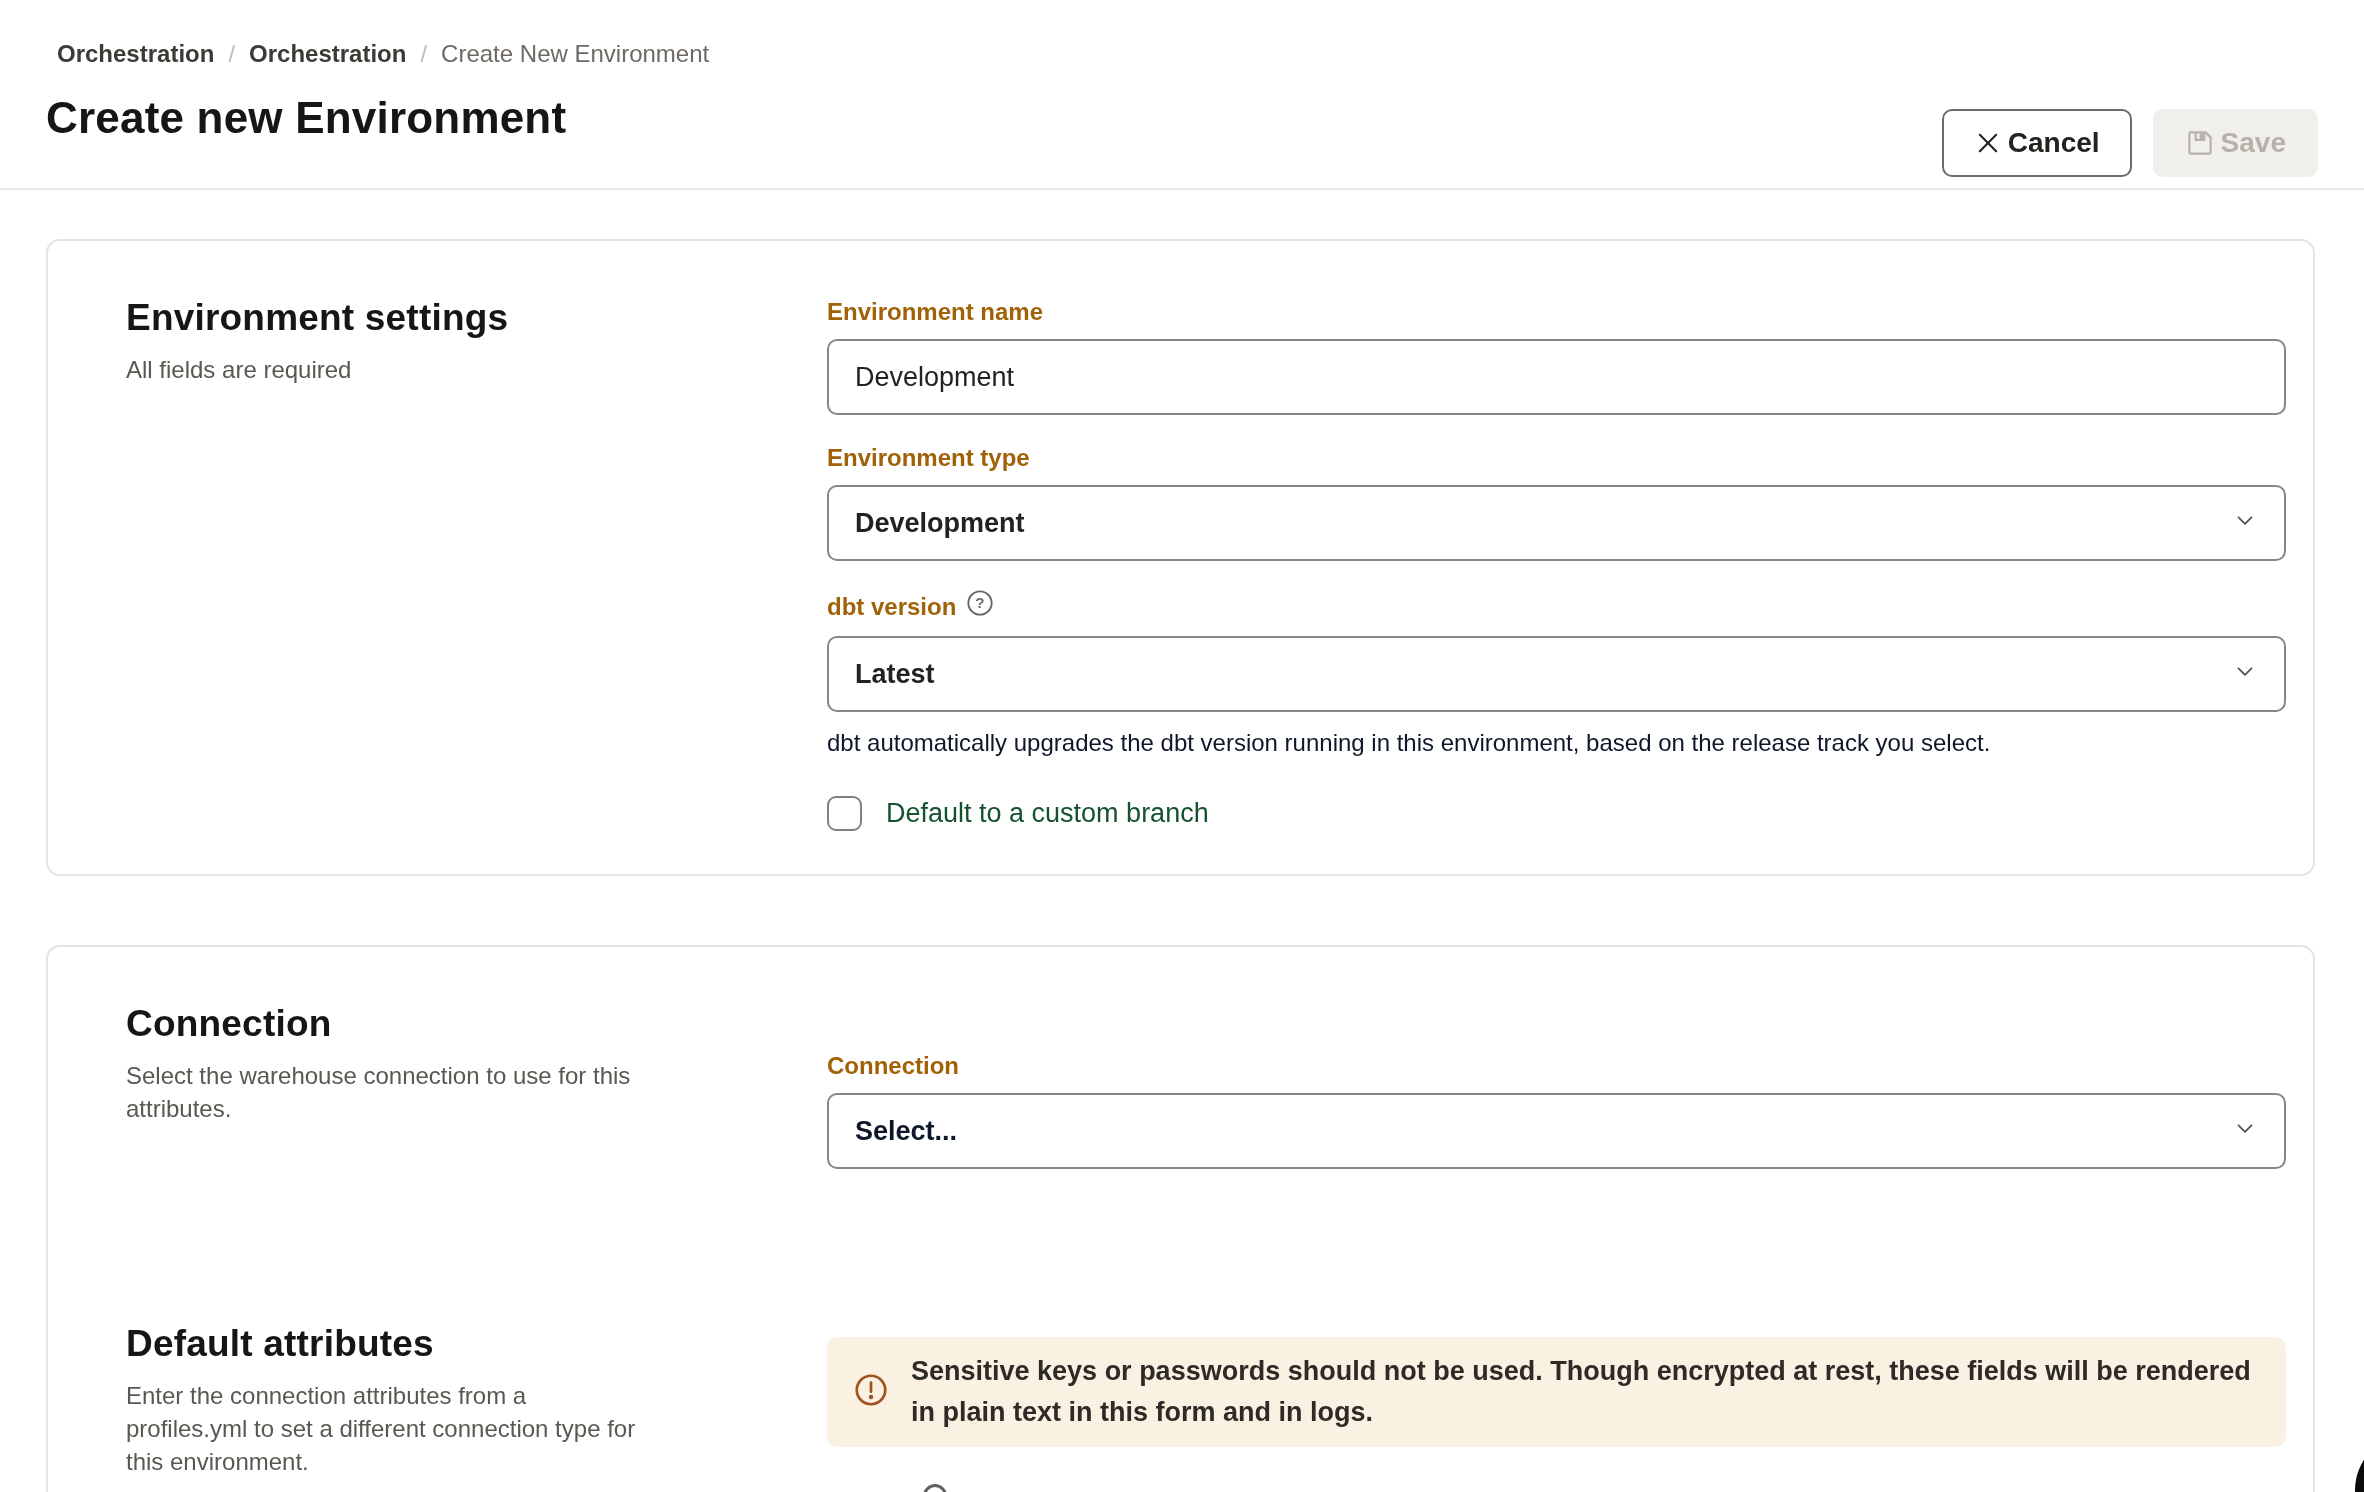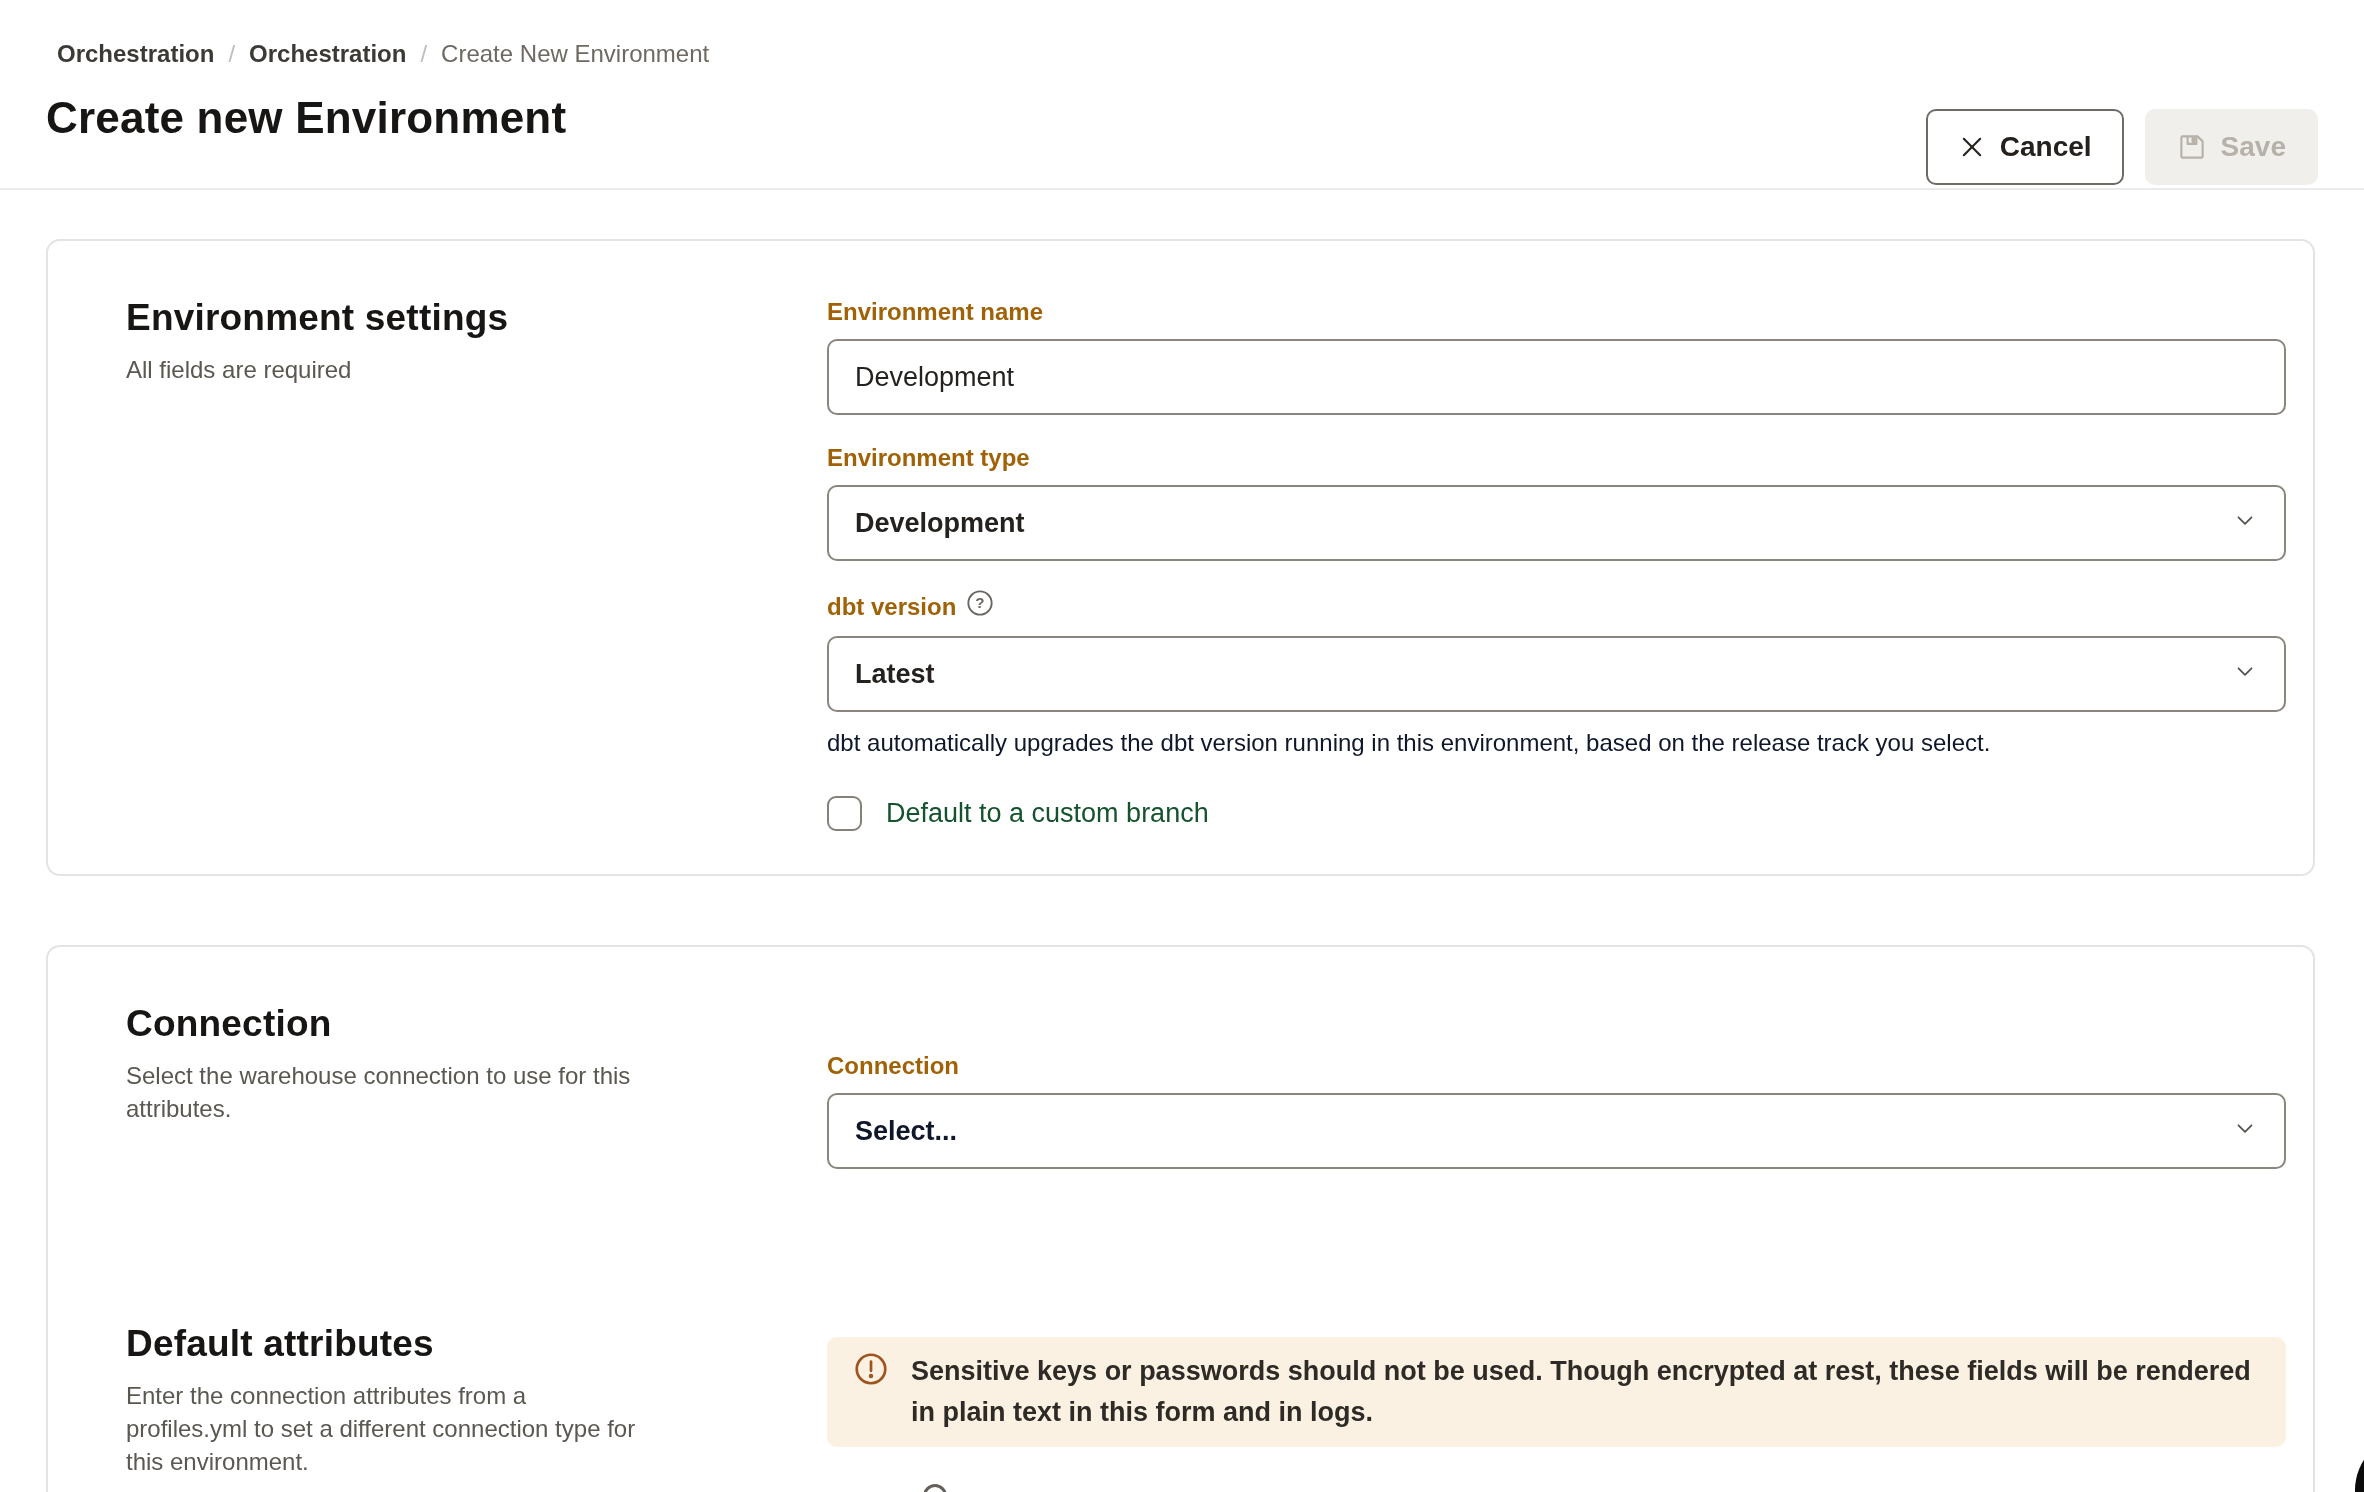--- a/index.html
+++ b/index.html
@@ -29,23 +29,23 @@
   .page-title {
     margin-top: 25px;
     font-size: 44px; font-weight: 700; color: #181614;
     letter-spacing: 0.2px;
   }
   .header-actions {
     position: absolute; top: 109px; right: 46px;
     display: flex; gap: 21px;
   }
   .btn {
-    height: 76px; border-radius: 10px;
+    height: 68px; border-radius: 10px;
     display: inline-flex; align-items: center; justify-content: center;
-    gap: 14px; font-size: 28px; font-weight: 600;
+    gap: 6px; font-size: 28px; font-weight: 600;
     font-family: "Liberation Sans", sans-serif;
     padding: 0 30px; cursor: pointer;
   }
   .btn-cancel {
     background: #ffffff; border: 2px solid #6f6b64; color: #24211e;
   }
   .btn-save {
     background: #f1efec; border: 2px solid #f1efec; color: #b6b1a9;
     cursor: default;
   }
@@ -114,21 +114,21 @@
   .checkbox-label { font-size: 27px; font-weight: 400; color: #14532d; }
 
   
   .conn-fields { margin-top: 48px; }
   .group-extended { margin-top: 154px; }
 
   .warning-banner {
     margin-top: 14px;
     background: #fbf1e3;
     border-radius: 10px;
-    display: flex; align-items: flex-start; gap: 22px;
+    display: flex; align-items: center; gap: 22px;
     padding: 14px 26px;
   }
   .warning-icon { color: #9d5420; flex: 0 0 auto; }
   .warning-text {
     font-size: 27px; line-height: 41px; font-weight: 700; color: #2e2b27;
   }
 
   
   .partial-help-icon {
     position: absolute; left: 923px; top: 1484px;

